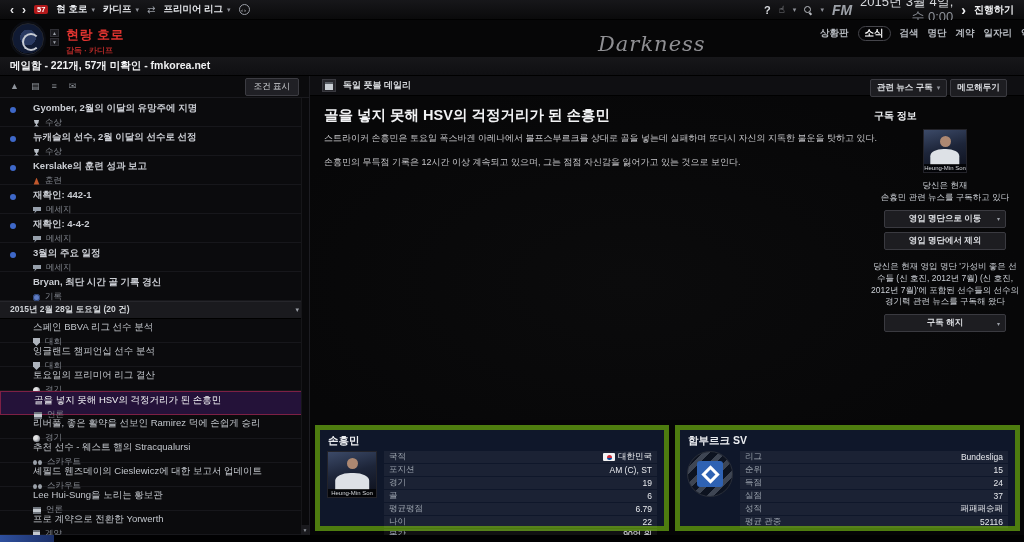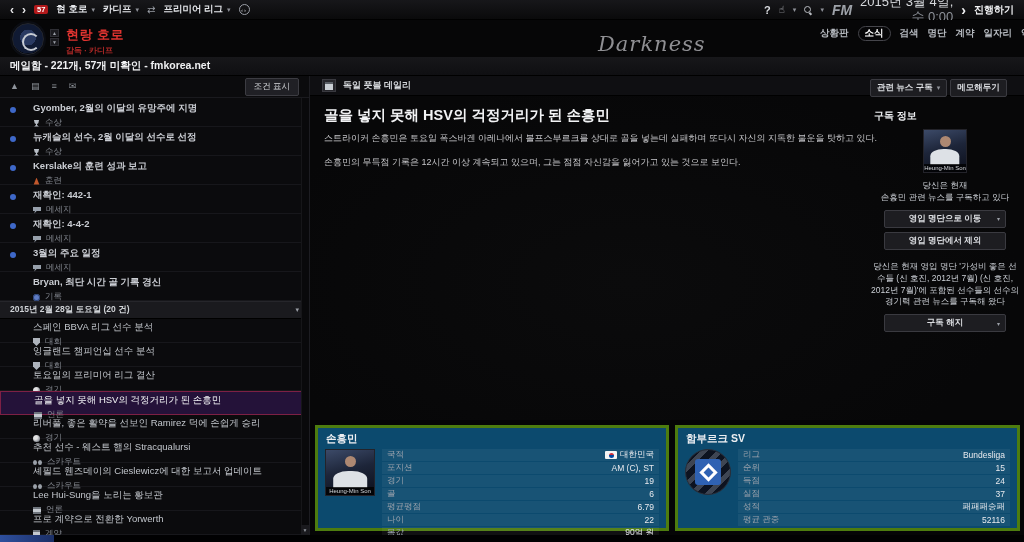--- a/index.html
+++ b/index.html
@@ -137,21 +137,21 @@
   .photo .cap { position:absolute; left:0; right:0; bottom:0; background:rgba(0,0,0,.78);
     font-size:6px; color:#d4d7db; text-align:center; padding:1px 0; z-index:2; }
   .rc-photo { width:44px; height:44px; }
   .sub-note { font-size:8.5px; color:#cbcfd5; text-align:center; line-height:1.4; margin:7px 0 6px; }
   .rc-btn { width:122px; margin-bottom:4px; position:relative; }
   .rc-btn .bcaret { position:absolute; right:5px; font-size:6px; color:#9a9ea6; }
 
   
   .panels { position:absolute; left:310px; top:420px; width:714px; height:115px;
     display:flex; gap:6px; padding:5px 4px 4px 5px; }
-  .panel { background:#0c4a6e; border:3px solid #4d7c0f; }
+  .panel { background:#0f172a; border:5px solid #4d7c0f; }
   .panel-player { width:354px; }
   .panel-club { flex:1; }
   .panel-title { font-size:10.5px; font-weight:bold; color:#eceef1; padding:4px 8px 3px; }
   .panel-body { display:flex; gap:7px; padding:0 7px 4px 7px; }
   .pp-photo { width:50px; height:47px; flex:none; }
   .rows { flex:1; }
   .prow { height:12px; margin-bottom:1px; background:rgba(255,255,255,.05);
     display:flex; align-items:center; justify-content:space-between; padding:0 5px; }
   .pl { font-size:8.5px; color:#9aa2ac; }
   .pv { font-size:8.5px; color:#e8eaee; display:flex; align-items:center; gap:3px; }

